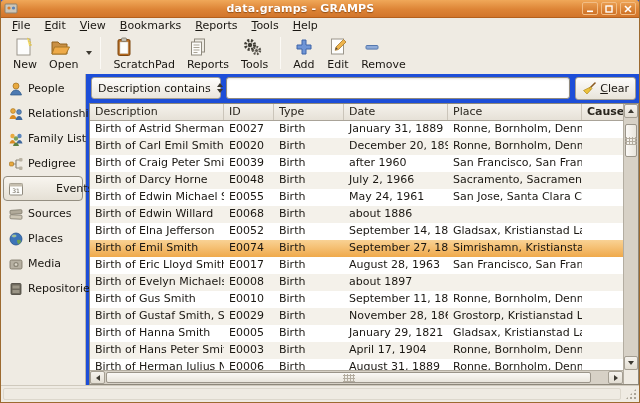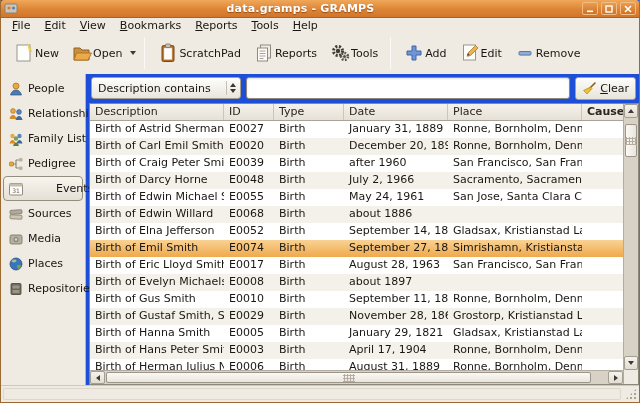--- a/index.html
+++ b/index.html
@@ -22,40 +22,40 @@
 
   
   .menubar { height:15px; flex:0 0 15px; display:flex; align-items:center; padding-left:4px;
              background:#efebe3; }
   .menu-item { padding:0 7px; height:15px; line-height:15px; cursor:default; }
   .menu-item u { text-decoration:underline; }
 
   
   .toolbar { height:41px; flex:0 0 41px; display:flex; align-items:center; padding:1px 6px 2px 6px;
              background:#efebe3; }
-  .tbtn { display:flex; flex-direction:row; align-items:center; justify-content:center;
+  .tbtn { display:flex; flex-direction:column; align-items:flex-start; justify-content:center;
           padding:1px 6px; border-radius:3px; }
   .tbtn .ticon { width:22px; height:22px; display:block; }
   .tbtn .tlabel { font-size:11px; margin-top:0px; white-space:nowrap; }
   .tb-droparrow { width:10px; height:30px; display:flex; align-items:center; justify-content:center; }
   .tb-sep { width:1px; height:32px; background:#cdc8bd; border-right:1px solid #fbf9f5; margin:0 6px; }
 
   
   .main { flex:1; display:flex; min-height:0; }
   .sidebar { width:85px; flex:0 0 85px; border-right:1px solid #bcb6aa; padding-top:2px; background:#efebe3; }
   .side-item { height:25px; display:flex; align-items:center; gap:4px; padding-left:4px; margin:0 2px; border:1px solid transparent; }
   .side-item svg { width:16px; height:16px; flex:0 0 16px; }
   .side-item.selected { background:linear-gradient(#f8f5ef,#e5e0d5); border:1px solid #948e81; border-radius:4px;gap:32px; }
   .side-label { white-space:nowrap; }
 
   .content { flex:1; display:flex; flex-direction:column; min-width:0; padding-left:3px; }
 
   
   .filterbar { height:29px; flex:0 0 29px; display:flex; align-items:center; gap:5px; padding:3px 3px 4px 2px; }
-  .combo { width:150px; height:22px; display:flex; align-items:center; padding:0 2px 0 6px;
+  .combo { width:130px; height:22px; display:flex; align-items:center; padding:0 2px 0 6px;
            border:1px solid #a49e92; border-radius:3px; background:linear-gradient(#fefdfb,#eae6dd); }
   .combo-label { flex:1; white-space:nowrap; }
   .combo-sep { width:1px; height:14px; background:#c4bfb4; margin:0 3px; }
   .combo-arrows { display:flex; flex-direction:column; gap:2px; padding-right:2px; }
   .arr-up { width:0; height:0; border-left:3.5px solid transparent; border-right:3.5px solid transparent; border-bottom:4px solid #3a372f; }
   .arr-dn { width:0; height:0; border-left:3.5px solid transparent; border-right:3.5px solid transparent; border-top:4px solid #3a372f; }
   .search-input { flex:1; height:22px; border:1px solid #908a7e; border-radius:3px; background:#fff;
                   padding:0 4px; font:inherit; box-shadow:inset 0 1px 2px rgba(0,0,0,.12); }
   .fbtn { height:23px; display:flex; align-items:center; gap:3px; padding:0 6px;
           border:1px solid #a49e92; border-radius:3px; background:linear-gradient(#fdfcfa,#e8e4da); }
@@ -266,33 +266,33 @@
       </div>
       <div class="side-item">
         <svg viewBox="0 0 16 16">
           <rect x="2" y="4" width="12" height="4" rx="1" transform="rotate(-4 8 6)" fill="#b1aa9a" stroke="#777163" stroke-width=".7"></rect>
           <rect x="2" y="9" width="12" height="4" rx="1" transform="rotate(3 8 11)" fill="#cdc6b5" stroke="#777163" stroke-width=".7"></rect>
         </svg>
         <span class="side-label">Sources</span>
       </div>
       <div class="side-item">
         <svg viewBox="0 0 16 16">
+          <circle cx="8" cy="8" r="6" fill="#3d74b8" stroke="#24528c" stroke-width=".8"></circle>
+          <path d="M4 5 q2 -2 4 -1 q1 1 -1 2 q-2 1 -3 -1 z M9 9 q3 -1 4 1 q0 2 -2 3 q-2 0 -2 -4 z" fill="#6fa152"></path>
+          <ellipse cx="6" cy="5" rx="2.6" ry="1.4" fill="rgba(255,255,255,.35)"></ellipse>
+        </svg>
+        <span class="side-label">Places</span>
+      </div>
+      <div class="side-item">
+        <svg viewBox="0 0 16 16">
           <rect x="2" y="4" width="12" height="9" rx="1.5" fill="#b6b0a2" stroke="#76705f" stroke-width=".8"></rect>
           <circle cx="8" cy="8.5" r="2.6" fill="#8d8778"></circle>
           <circle cx="8" cy="8.5" r="1.3" fill="#dcd7ca"></circle>
         </svg>
         <span class="side-label">Media</span>
-      </div>
-      <div class="side-item">
-        <svg viewBox="0 0 16 16">
-          <circle cx="8" cy="8" r="6" fill="#3d74b8" stroke="#24528c" stroke-width=".8"></circle>
-          <path d="M4 5 q2 -2 4 -1 q1 1 -1 2 q-2 1 -3 -1 z M9 9 q3 -1 4 1 q0 2 -2 3 q-2 0 -2 -4 z" fill="#6fa152"></path>
-          <ellipse cx="6" cy="5" rx="2.6" ry="1.4" fill="rgba(255,255,255,.35)"></ellipse>
-        </svg>
-        <span class="side-label">Places</span>
       </div>
       <div class="side-item">
         <svg viewBox="0 0 16 16">
           <rect x="3" y="2.5" width="10" height="11" rx="1" fill="#6e695d" stroke="#45413a" stroke-width=".8"></rect>
           <rect x="4.5" y="4.5" width="7" height="3" fill="#9b9586"></rect>
           <rect x="4.5" y="9" width="7" height="3" fill="#9b9586"></rect>
         </svg>
         <span class="side-label">Repositories</span>
       </div>
     </div>

